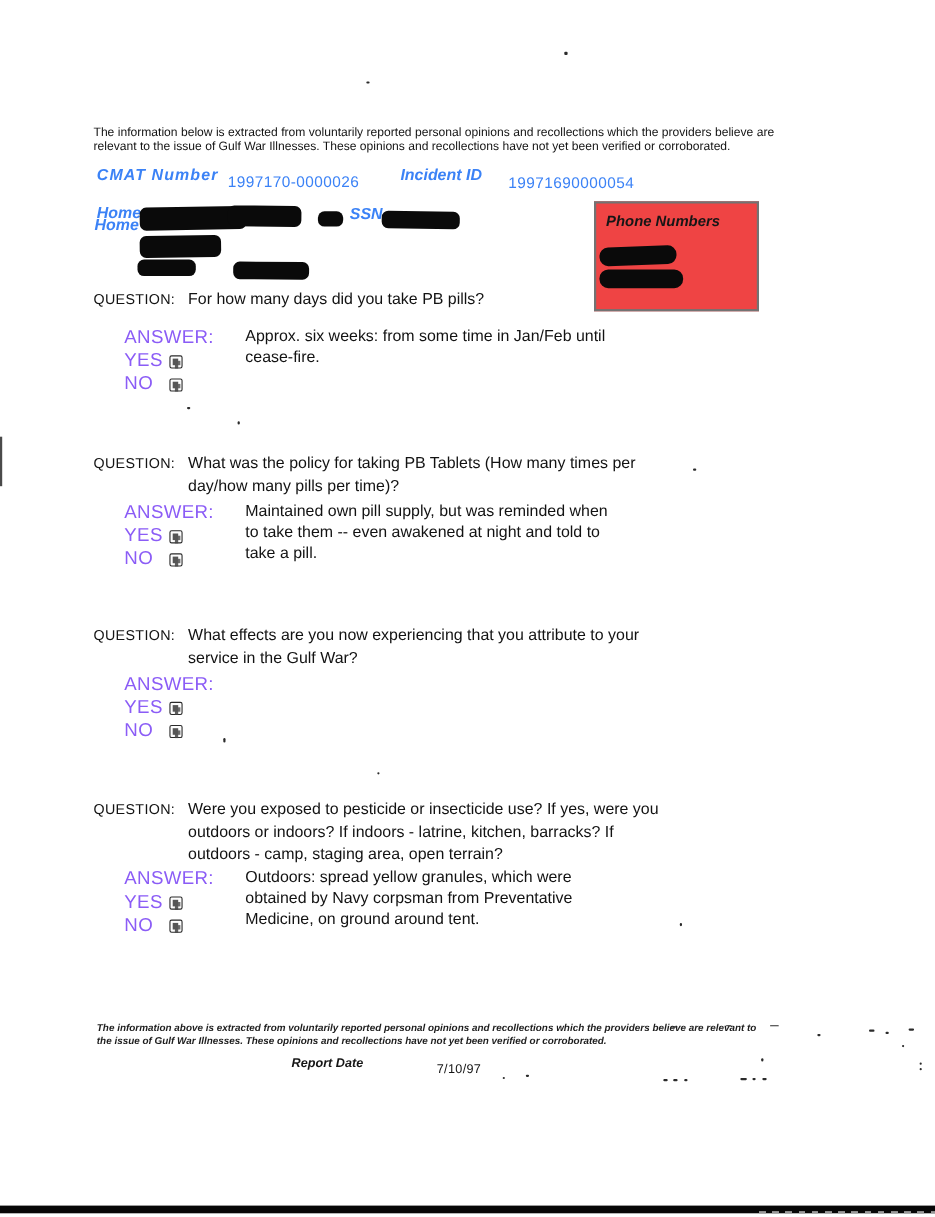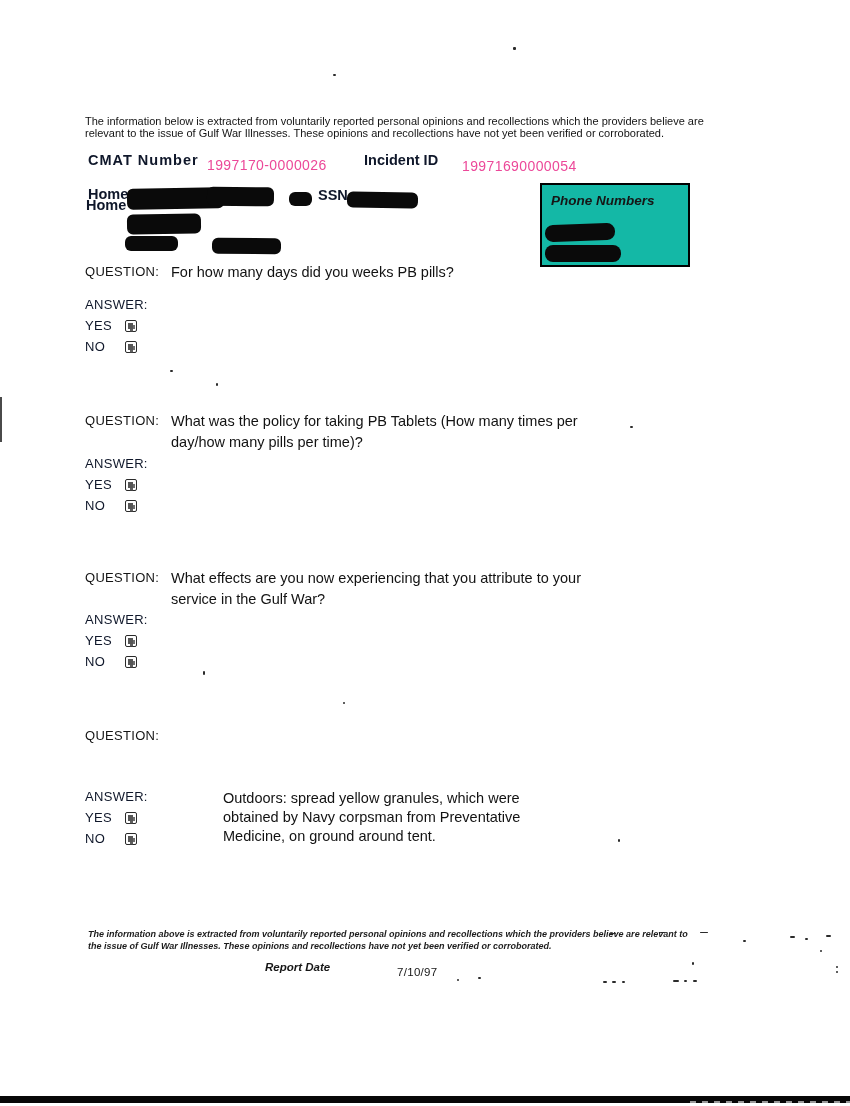--- a/index.html
+++ b/index.html
@@ -10,47 +10,47 @@
     position:relative; width:850px; height:1106px; background:#fff;
     overflow:hidden; margin:0 auto;
   }
   .abs { position:absolute; }
 
   
   .disclaimer-top {
     left:85px; top:116px; width:648px;
     font-size:11px; line-height:11.5px; color:#131313;
   }
-  .lbl { font-weight:bold; font-size:14.5px; color:#0f172a; }
-  .val { font-size:14px; letter-spacing:0.4px; color:#ec4899; }
+  .lbl { font-weight:bold; font-style:italic; font-size:14.5px; color:#3b82f6; }
+  .val { font-size:14px; letter-spacing:0.4px; color:#3b82f6; }
   .cmat-label { left:88px; top:152px; letter-spacing:1px; }
   .cmat-value { left:207px; top:157px; }
   .incident-label { left:364px; top:152px; }
   .incident-value { left:462px; top:158px; }
   .name-label { left:88px; top:186px; }
   .ssn-label  { left:318px; top:187px; }
   .home-label { left:86px; top:197px; }
 
   .redact { position:absolute; background:#0a0a0a; border-radius:6px; }
 
   .phone-box {
-    left:540px; top:183px; width:150px; height:84px;
-    border:2px solid #000000; background:#14b8a6;
+    left:540px; top:183px; width:150px; height:100px;
+    border:2px solid #737373; background:#ef4444;
   }
   .phone-title { position:absolute; left:9px; top:8px; font-weight:bold; font-style:italic; font-size:13.5px; }
   .phone-box .redact { border-radius:8px; }
 
   
   .q-row { left:85px; display:flex; width:525px; }
   .q-label { flex:none; width:86px; font-size:13px; letter-spacing:0.3px; padding-top:2px; color:#141414; }
   .q-text  { width:432px; font-size:14.5px; line-height:20.5px; color:#121212; }
 
   .a-row { left:85px; display:flex; width:490px; }
   .a-left { flex:none; width:138px; }
-  .a-left .line { height:21px; font-size:13px; letter-spacing:0.3px; color:#0f172a; }
+  .a-left .line { height:21px; font-size:17px; letter-spacing:0.3px; color:#8b5cf6;margin-left:28px; }
   .a-text { width:345px; font-size:14.5px; line-height:19px; color:#121212; }
 
   .yn { display:inline-block; width:36px; }
   .cb {
     display:inline-block; width:12px; height:12px;
     border:1.5px solid #2a2a2a; border-radius:2px;
     position:relative; top:2px; background:#fdfdfd;
   }
   .cb::before {
     content:""; position:absolute; left:2px; top:2px; width:5px; height:6px;
@@ -101,52 +101,54 @@
   <div class="redact" style="left:212px;top:238px;width:69px;height:16px;transform:rotate(0.5deg);"></div>
 
   <div class="abs phone-box">
     <span class="phone-title">Phone Numbers</span>
     <div class="redact" style="left:3px;top:39px;width:70px;height:17px;transform:rotate(-2deg);"></div>
     <div class="redact" style="left:3px;top:60px;width:76px;height:17px;"></div>
   </div>
 
   <div class="abs q-row" style="top:262px;">
     <span class="q-label">QUESTION:</span>
-    <span class="q-text">For how many days did you weeks PB pills?</span>
+    <span class="q-text">For how many days did you take PB pills?</span>
   </div>
   <div class="abs a-row" style="top:297px;">
     <div class="a-left">
       <div class="line">ANSWER:</div>
       <div class="line">
         <span class="yn">YES</span>
         <span class="cb"></span>
       </div>
       <div class="line">
         <span class="yn">NO</span>
         <span class="cb"></span>
       </div>
     </div>
+    <div class="a-text">Approx. six weeks:  from some time in Jan/Feb until cease-fire.</div>
   </div>
 
   <div class="abs q-row" style="top:411px;">
     <span class="q-label">QUESTION:</span>
     <span class="q-text">What was the policy for taking PB Tablets (How many times per day/how many pills per time)?</span>
   </div>
   <div class="abs a-row" style="top:456px;">
     <div class="a-left">
       <div class="line">ANSWER:</div>
       <div class="line">
         <span class="yn">YES</span>
         <span class="cb"></span>
       </div>
       <div class="line">
         <span class="yn">NO</span>
         <span class="cb"></span>
       </div>
     </div>
+    <div class="a-text">Maintained own pill supply, but was reminded when to take them -- even awakened at night and told to take a pill.</div>
   </div>
 
   <div class="abs q-row" style="top:568px;">
     <span class="q-label">QUESTION:</span>
     <span class="q-text">What effects are you now experiencing that you attribute to your service in the Gulf War?</span>
   </div>
   <div class="abs a-row" style="top:612px;">
     <div class="a-left">
       <div class="line">ANSWER:</div>
       <div class="line">
@@ -155,20 +157,21 @@
       </div>
       <div class="line">
         <span class="yn">NO</span>
         <span class="cb"></span>
       </div>
     </div>
   </div>
 
   <div class="abs q-row" style="top:726px;">
     <span class="q-label">QUESTION:</span>
+    <span class="q-text">Were you exposed to pesticide or insecticide use?  If yes, were you outdoors or indoors?  If indoors - latrine, kitchen, barracks?  If outdoors - camp, staging area, open terrain?</span>
   </div>
   <div class="abs a-row" style="top:789px;">
     <div class="a-left">
       <div class="line">ANSWER:</div>
       <div class="line">
         <span class="yn">YES</span>
         <span class="cb"></span>
       </div>
       <div class="line">
         <span class="yn">NO</span>

